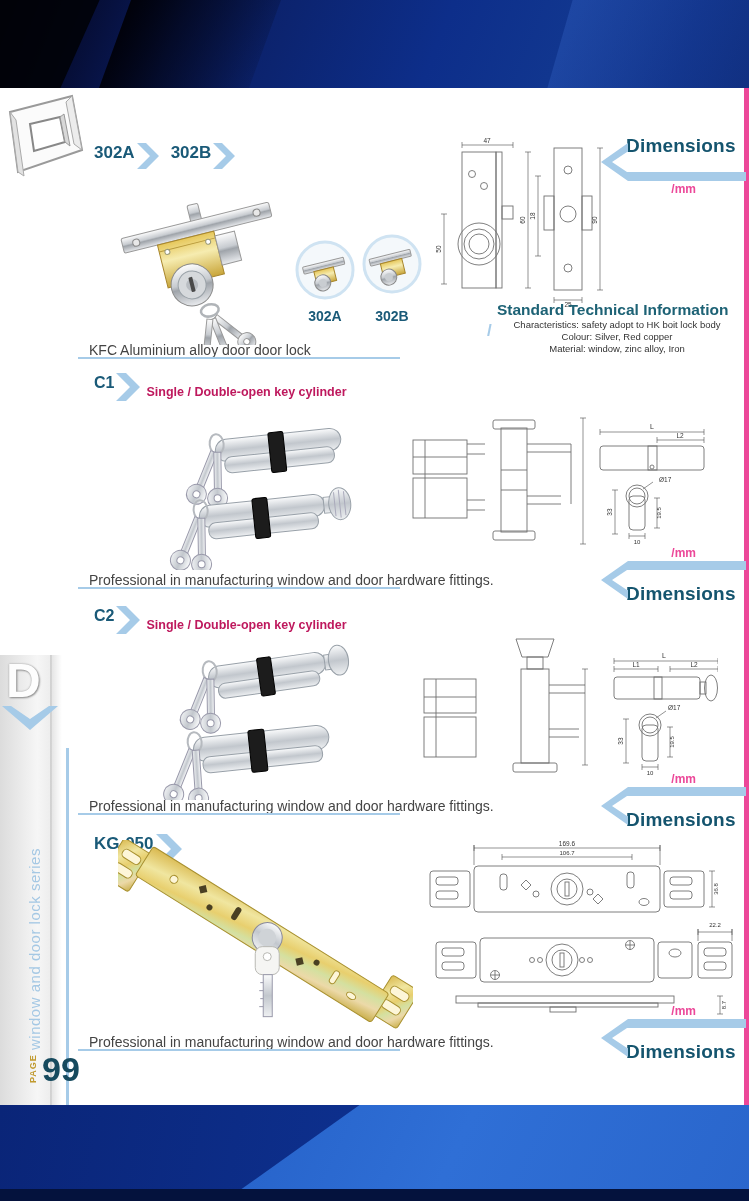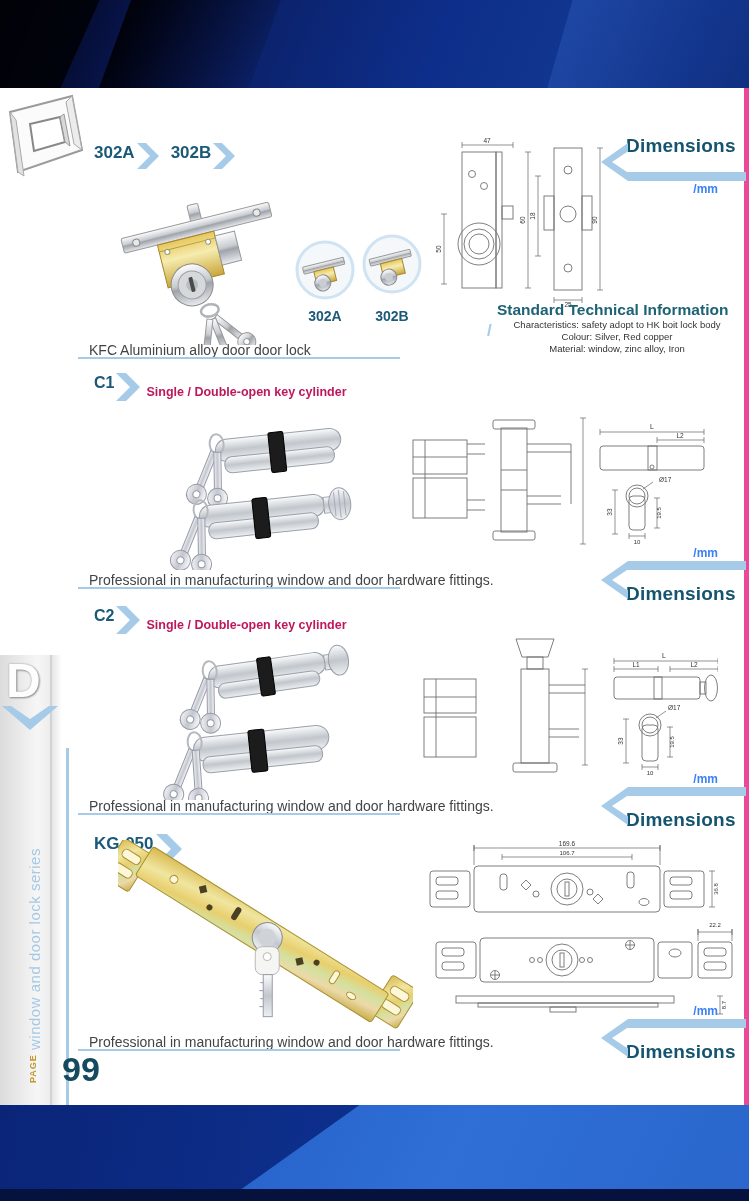--- a/index.html
+++ b/index.html
@@ -28,37 +28,37 @@
     background:linear-gradient(to right,#dcdcdc,#f6f6f6 72%,#ececec);}
   .crease{position:absolute;left:50px;top:567px;width:14px;height:450px;
     background:linear-gradient(to right,rgba(0,0,0,.12),rgba(0,0,0,0) 85%);}
   .d-letter{position:absolute;left:6px;top:565px;font-size:48px;font-weight:bold;color:#fdfdfd;
     text-shadow:0 0 2px #9a9a9a,1px 1px 2px #8a8a8a;}
   .vline{position:absolute;left:66px;top:660px;width:3px;height:357px;background:#a6cbe8;}
   .series{position:absolute;left:26px;top:762px;height:200px;writing-mode:vertical-rl;transform:rotate(180deg);
     color:#a5c8e4;font-size:15px;letter-spacing:.5px;white-space:nowrap;}
   .pageword{position:absolute;left:28px;top:955px;height:40px;writing-mode:vertical-rl;transform:rotate(180deg);
     color:#c19a2f;font-size:9px;font-weight:bold;letter-spacing:1px;}
-  .pagenum{position:absolute;left:62px;top:962px;font-size:34px;font-weight:bold;color:#164a5e;}
+  .pagenum{position:absolute;left:42px;top:962px;font-size:34px;font-weight:bold;color:#164a5e;}
 
   
   .sec-head{position:absolute;display:flex;align-items:flex-start;}
   .code{font-size:17px;font-weight:bold;color:#1a5a78;line-height:20px;}
   .chev{margin:0 0 0 2px;flex:none;}
   .subtitle{font-size:12.5px;font-weight:bold;color:#be185d;margin:12px 0 0 6px;white-space:nowrap;}
   .gap{width:12px;flex:none;}
 
   
   .caption{position:absolute;font-size:14px;color:#444;white-space:nowrap;padding-left:11px;}
   .u{position:absolute;height:2px;background:#a6cbe8;width:322px;}
 
   
   .dimarrow{position:absolute;width:148px;display:flex;flex-direction:column;}
   .dim-word{font-size:19px;font-weight:bold;color:#14546e;line-height:20px;margin-left:28px;letter-spacing:.2px;}
-  .dim-mm{font-size:12px;font-weight:bold;color:#3b82f6;align-self:flex-end;margin-right:28px;line-height:14px;}
+  .dim-mm{font-size:12px;font-weight:bold;color:#ec4899;align-self:flex-end;margin-right:50px;line-height:14px;}
   .dim-band{display:block;margin-top:-14px;}
   .dimarrow.b .dim-band{transform:scaleY(-1);margin-top:-2px;}
   .dimarrow.b .dim-word{margin-top:-16px;}
   .dimarrow.b .dim-mm{margin-bottom:2px;}
 
   
   .tech{position:absolute;left:497px;top:213px;width:240px;}
   .tech-title{font-size:15.5px;font-weight:bold;color:#1d6275;line-height:18px;}
   .tech-line{font-size:9.5px;color:#333;line-height:12px;text-align:center;}
   .slash{position:absolute;left:-10px;top:20px;color:#a6cbe8;font-size:17px;font-weight:bold;}

